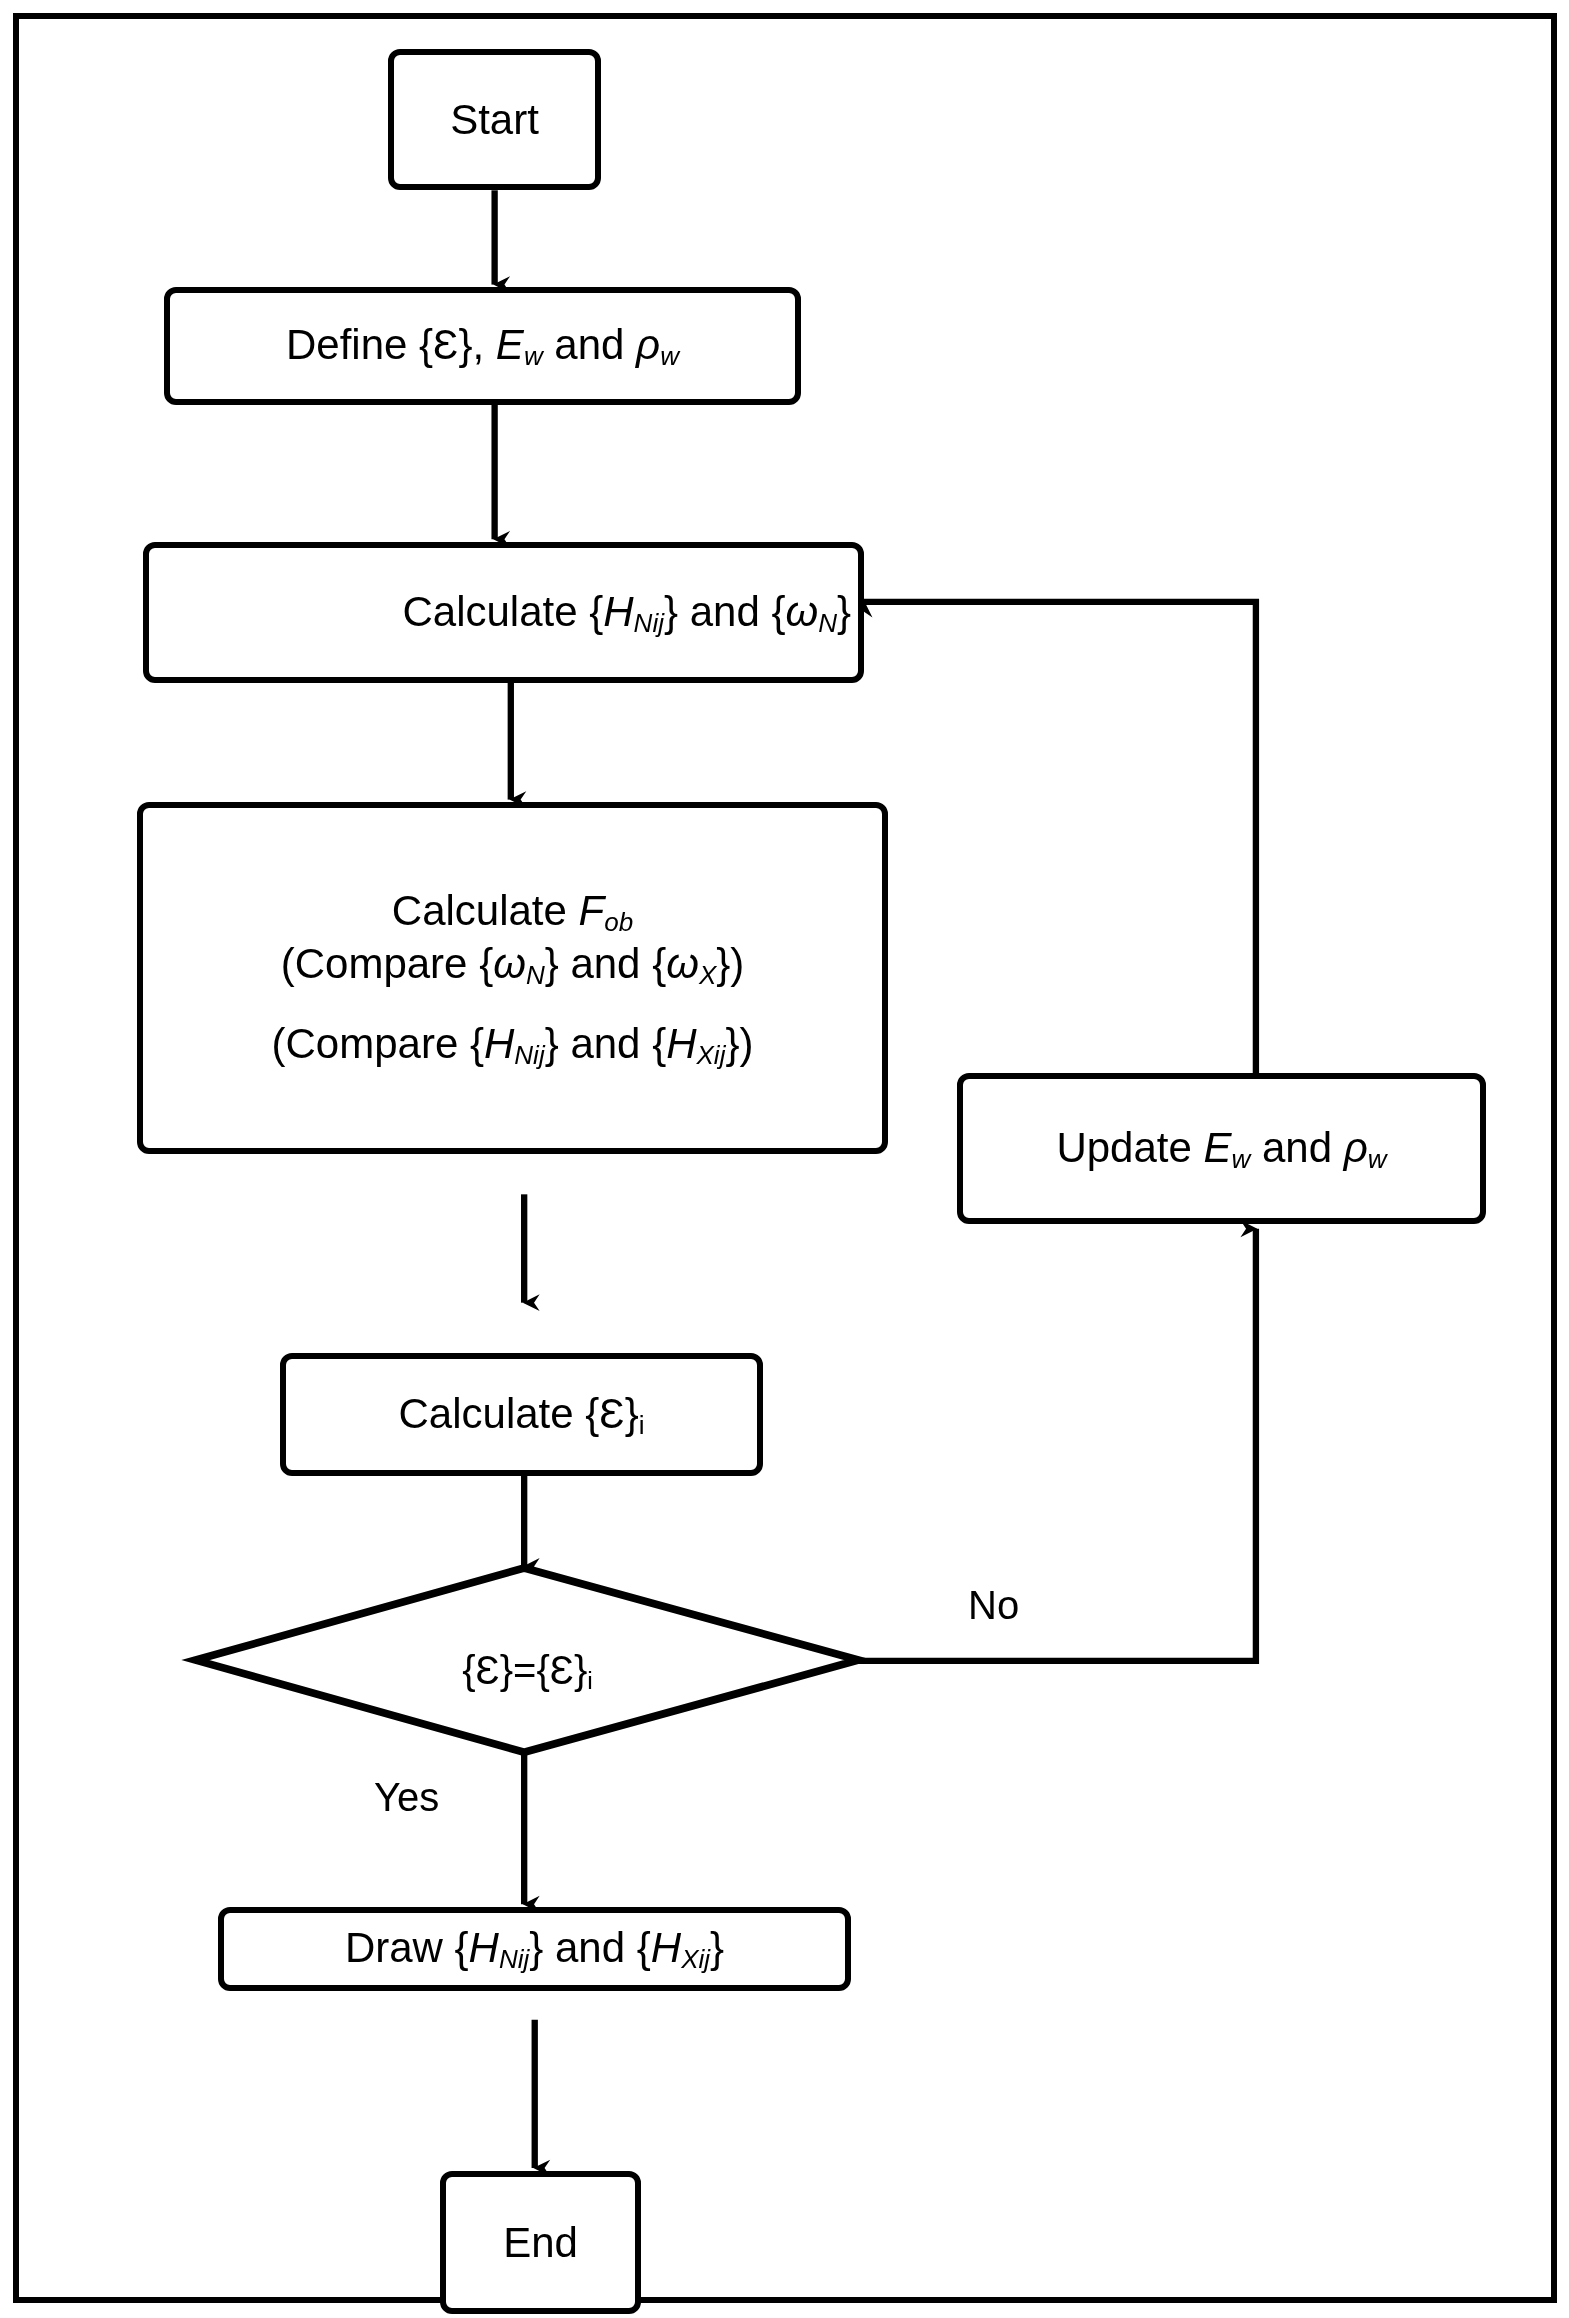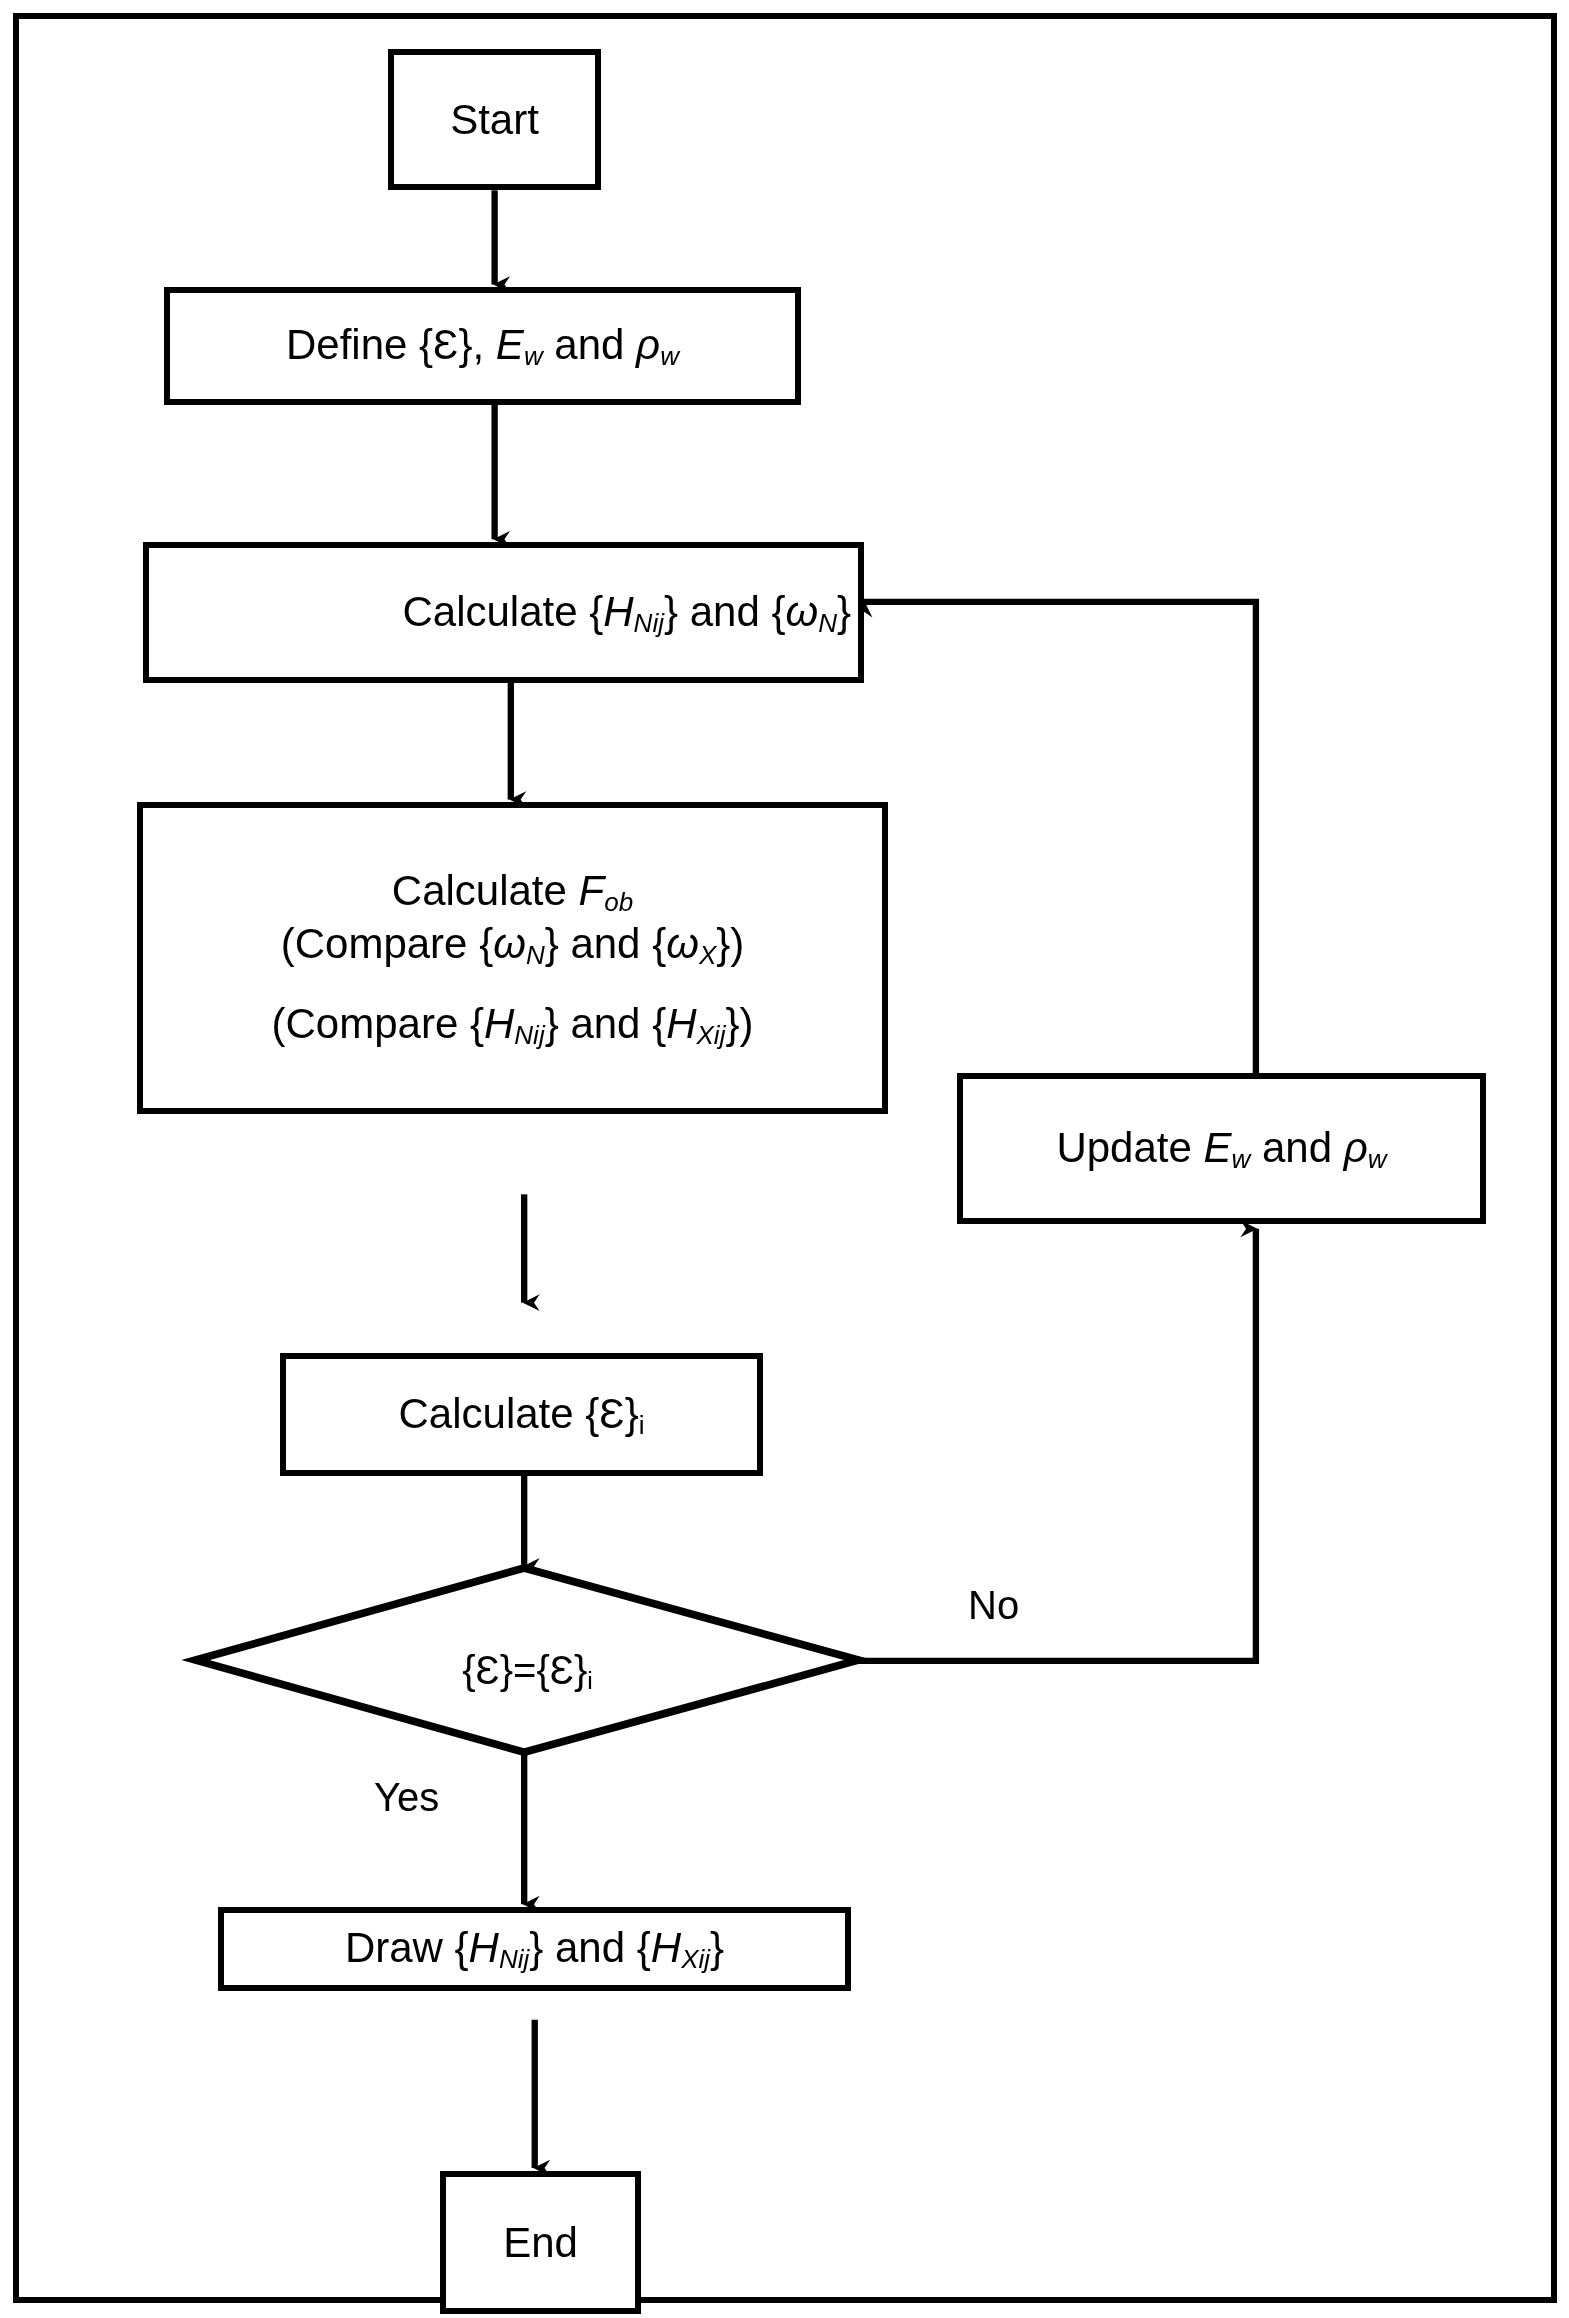--- a/index.html
+++ b/index.html
@@ -44,21 +44,21 @@
     text-align: center;
     color: #000000;
     line-height: 1.22;
   }
   .node .txt {
     display: block;
     width: 100%;
     padding: 0 7px;
     box-sizing: border-box;
   }
-  .fs-lg { font-size: 42px; }
+  .fs-lg { font-size: 42px; border-radius: 12px; }
   .lbl {
     position: absolute;
     font-size: 40px;
     color: #000000;
     white-space: nowrap;
   }
   .diamond-wrap {
     position: absolute;
     display: flex;
     align-items: center;
@@ -134,21 +134,21 @@
   </div>
 
   <div class="node fs-lg" style="left:164px; top:287px; width:637px; height:118px;">
     <span class="txt" aria-label="Define {Ɛ}, Ew and ρw">Define {Ɛ}, <i class="v">E</i><sub class="sb">w</sub> and <i class="v">ρ</i><sub class="sb">w</sub></span>
   </div>
 
   <div class="node fs-lg" style="left:143px; top:542px; width:721px; height:141px;text-align:right;">
     <span class="txt" aria-label="Calculate {HNij} and {ωN}">Calculate {<i class="v">H</i><sub class="sb">Nij</sub>} and {<i class="v">ω</i><sub class="sb">N</sub>}</span>
   </div>
 
-  <div class="node fs-lg" style="left:137px; top:802px; width:751px; height:312px;">
+  <div class="node fs-lg" style="left:137px; top:802px; width:751px; height:352px;">
     <span class="txt lines">
       <span class="ln" aria-label="Calculate Fob">Calculate <i class="v">F</i><sub class="sb">ob</sub></span>
       <span class="ln" aria-label="(Compare {ωN} and {ωX})">(Compare {<i class="v">ω</i><sub class="sb">N</sub>} and {<i class="v">ω</i><sub class="sb">X</sub>})</span>
       <span class="gap"></span>
       <span class="ln" aria-label="(Compare {HNij} and {HXij})">(Compare {<i class="v">H</i><sub class="sb">Nij</sub>} and {<i class="v">H</i><sub class="sb">Xij</sub>})</span>
     </span>
   </div>
 
   <div class="node fs-lg" style="left:280px; top:1305px; width:483px; height:123px;margin-top:48px;">
     <span class="txt" aria-label="Calculate {Ɛ}i">Calculate {Ɛ}<sub class="sbr">i</sub></span>

